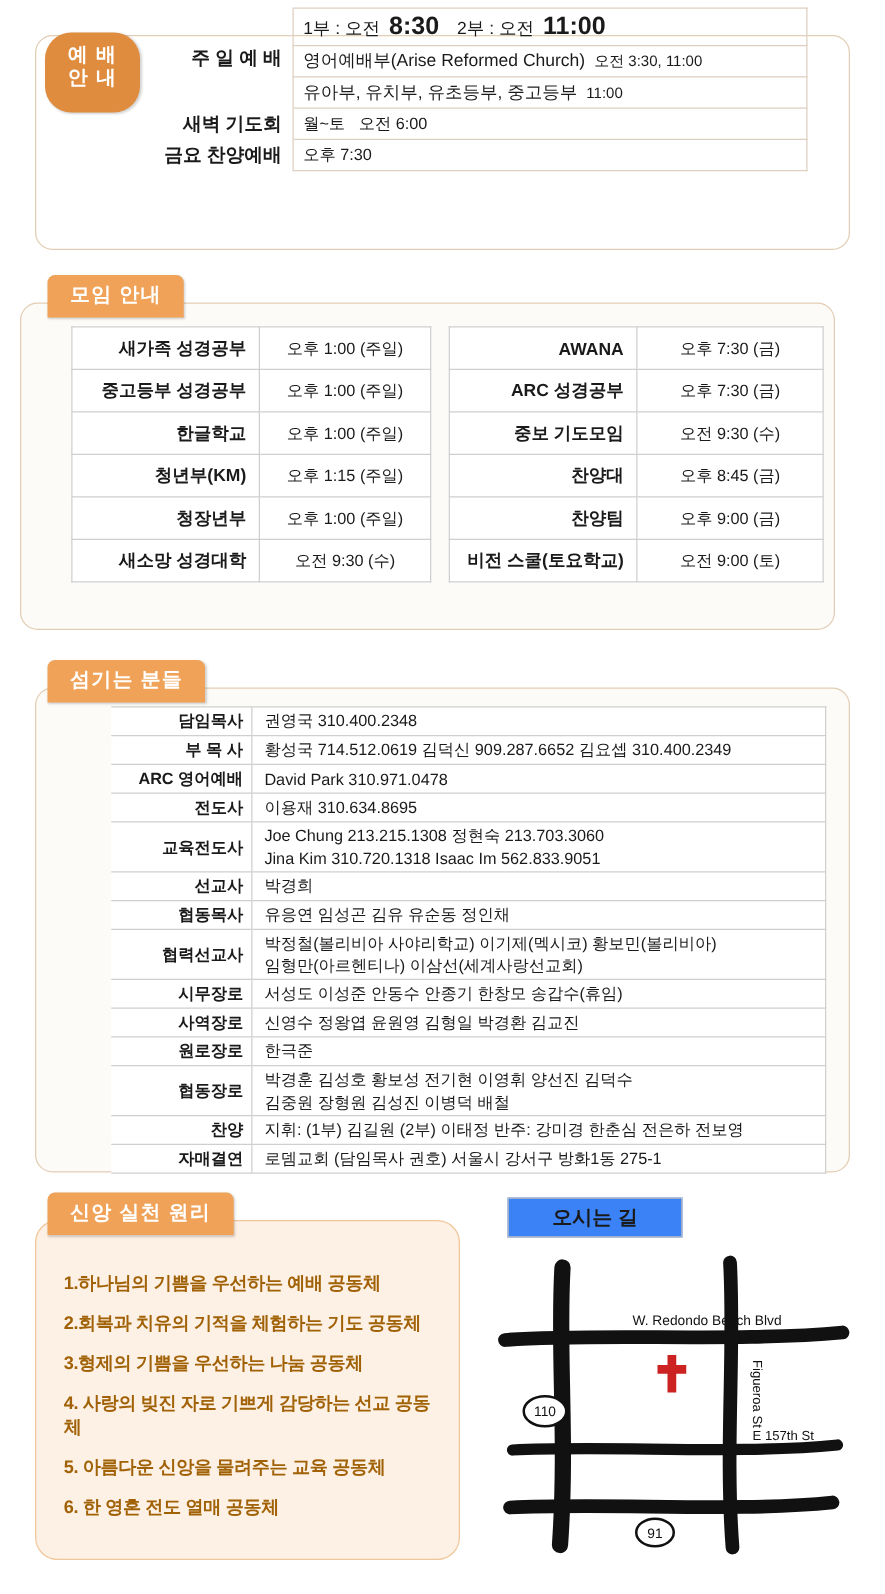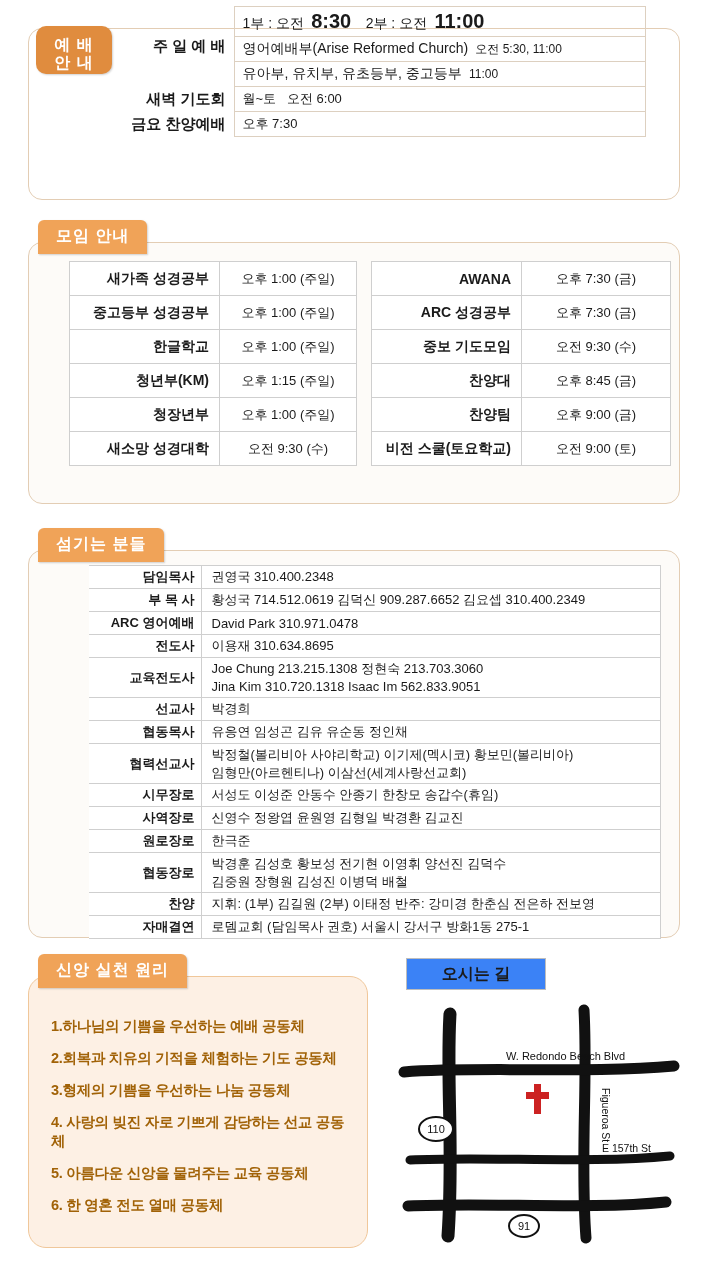--- a/index.html
+++ b/index.html
@@ -37,35 +37,35 @@
     border: 1px solid #e3cdb4;
     border-radius: 14px;
     background: #ffffff;
   }
 
   table.grid { border-collapse: collapse; width: 100%; }
   table.grid td { border: 1px solid #ddd0c0; padding: 3px 8px; vertical-align: middle; }
 
   
   #worship-panel { left: 28px; top: 28px; width: 652px; height: 172px; }
-  #worship-tab { left: 36px; top: 26px; width: 76px; height: 48px; background: #e08c3e; }
+  #worship-tab { left: 36px; top: 26px; width: 76px; height: 64px; background: #e08c3e; border-radius: 21px; }
   #worship-table { position: absolute; left: 112px; top: 6px; width: 534px; }
   #worship-table td.label {
     text-align: right; font-size: 15px; font-weight: bold; width: 122px;
     border-left: none; border-top: none; border-bottom: none;
   }
   #worship-table td.val { font-size: 13px; }
   .big-time { font-size: 20px; font-weight: bold; }
   .mid { font-size: 14px; }
   .sm { font-size: 12px; }
   .nm { font-size: 13px; }
 
   
   #meet-tab { left: 38px; top: 220px; }
-  #meet-panel { left: 28px; top: 242px; width: 652px; height: 262px; background: #fdfbf8; }
+  #meet-panel { left: 16px; top: 242px; width: 652px; height: 262px; background: #fdfbf8; }
   .meet-col { position: absolute; top: 18px; }
   .meet-col.left { left: 40px; width: 288px; }
   .meet-col.right { left: 342px; width: 300px; }
   table.meet { border-collapse: collapse; width: 100%; background: #fff; }
   table.meet td { border: 1px solid #cfcfcf; height: 34px; padding: 0 10px; font-size: 14px; }
   table.meet td.k { text-align: right; font-weight: bold; width: 150px; }
   table.meet td.v { text-align: center; font-size: 13px; }
 
   
   #serv-tab { left: 38px; top: 528px; }
@@ -113,21 +113,21 @@
       <td class="val">
         <span class="mid">1부 : 오전</span>
         &nbsp;<span class="big-time">8:30</span>
         &nbsp;&nbsp;&nbsp;<span class="mid">2부 : 오전</span>
         &nbsp;<span class="big-time">11:00</span>
       </td>
     </tr>
     <tr>
       <td class="val">
         <span class="mid">영어예배부(Arise Reformed Church)</span>
-        &nbsp;<span class="sm">오전 5:30, 11:00</span>
+        &nbsp;<span class="sm">오전 3:30, 11:00</span>
       </td>
     </tr>
     <tr>
       <td class="val">
         <span class="mid">유아부, 유치부, 유초등부, 중고등부</span>
         &nbsp;<span class="sm">11:00</span>
       </td>
     </tr>
     <tr>
       <td class="label">새벽 기도회</td>

